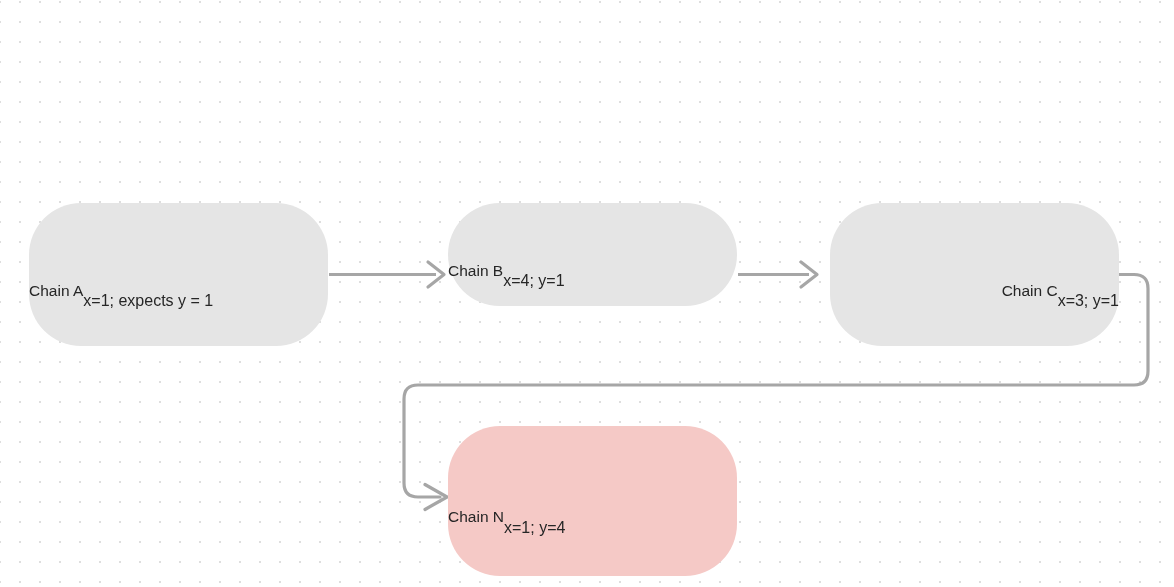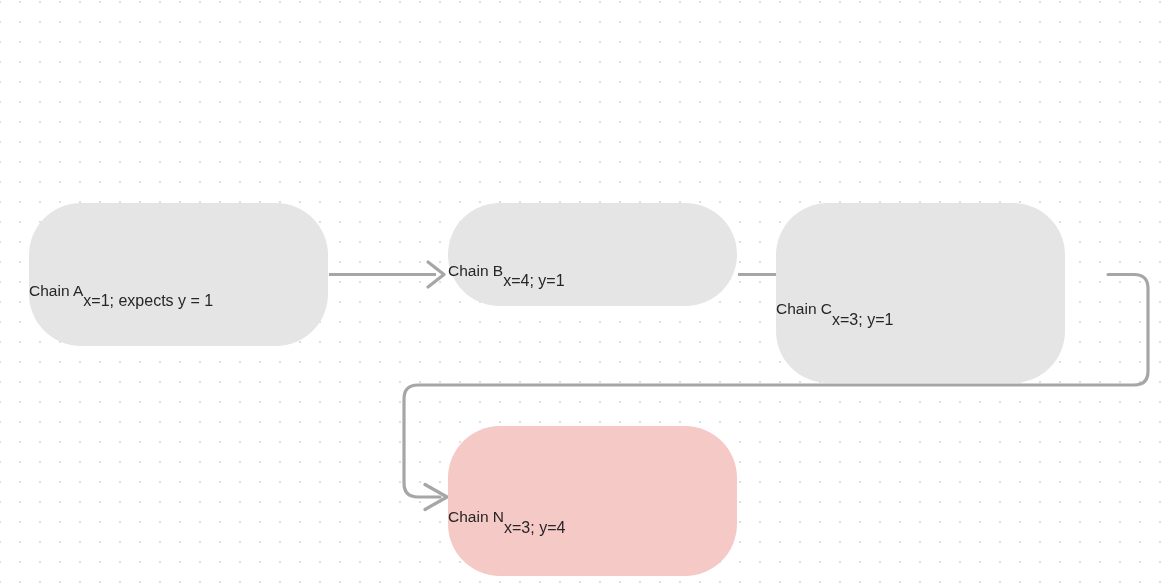--- a/index.html
+++ b/index.html
@@ -71,21 +71,21 @@
     margin-top: 21px;
     font-size: 16px;
     line-height: 20px;
     color: #262626;
     font-weight: 400;
     text-align: center;
   }
 
   #node-chain-a { left: 29px;  top: 203px; width: 299px; height: 143px; background: #e5e5e5; }
   #node-chain-b { left: 448px; top: 203px; width: 289px; height: 103px; background: #e5e5e5; }
-  #node-chain-c { left: 776px; top: 203px; width: 289px; height: 180px; background: #e5e5e5; }
+  #node-chain-c { left: 830px; top: 203px; width: 289px; height: 143px; background: #e5e5e5; justify-content: flex-end; }
   #node-chain-n { left: 448px; top: 426px; width: 289px; height: 150px; background: #f5c9c6; }
 </style>
 </head>
 <body>
 
 <div id="canvas">
 
 
   <svg id="edge-layer" viewBox="0 0 1174 587" width="1174" height="587" xmlns="http://www.w3.org/2000/svg">
 
@@ -124,16 +124,16 @@
     <div class="node-detail">x=4; y=1</div>
   </div>
 
   <div class="node" id="node-chain-c">
     <div class="node-title">Chain C</div>
     <div class="node-detail">x=3; y=1</div>
   </div>
 
   <div class="node" id="node-chain-n">
     <div class="node-title">Chain N</div>
-    <div class="node-detail">x=3; y=4</div>
+    <div class="node-detail">x=1; y=4</div>
   </div>
 
 </div>
 
 </body></html>

